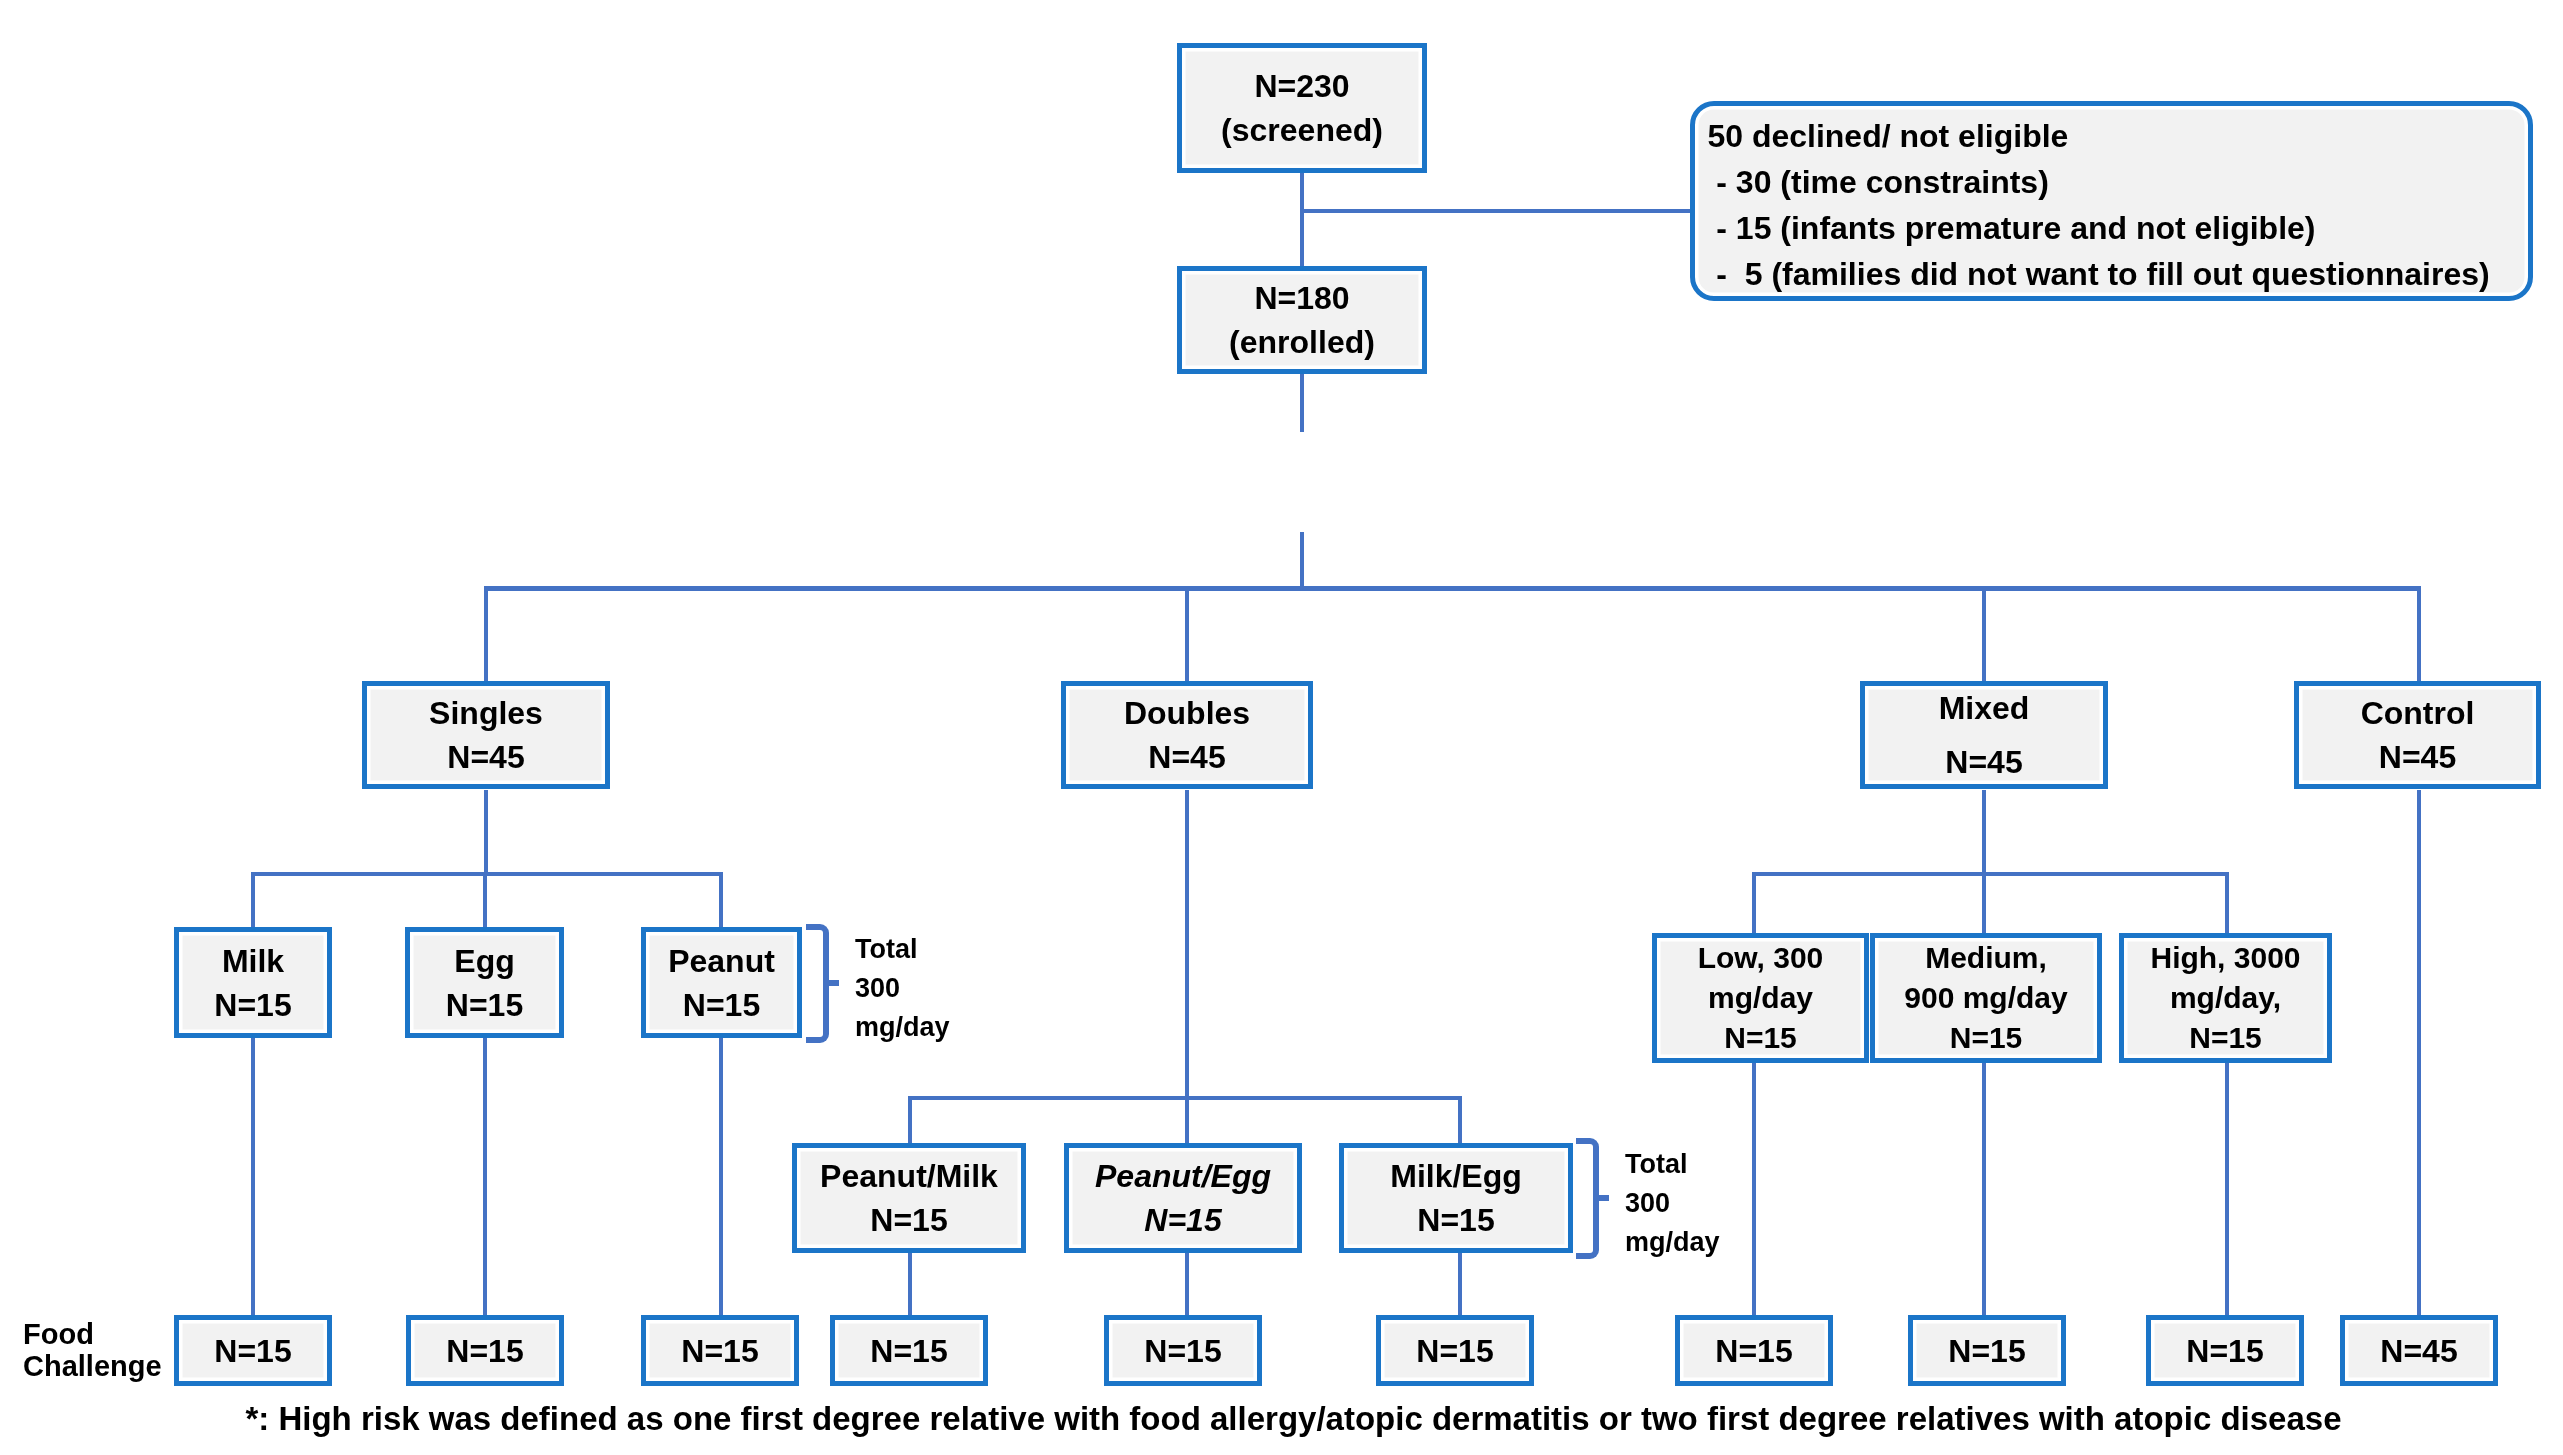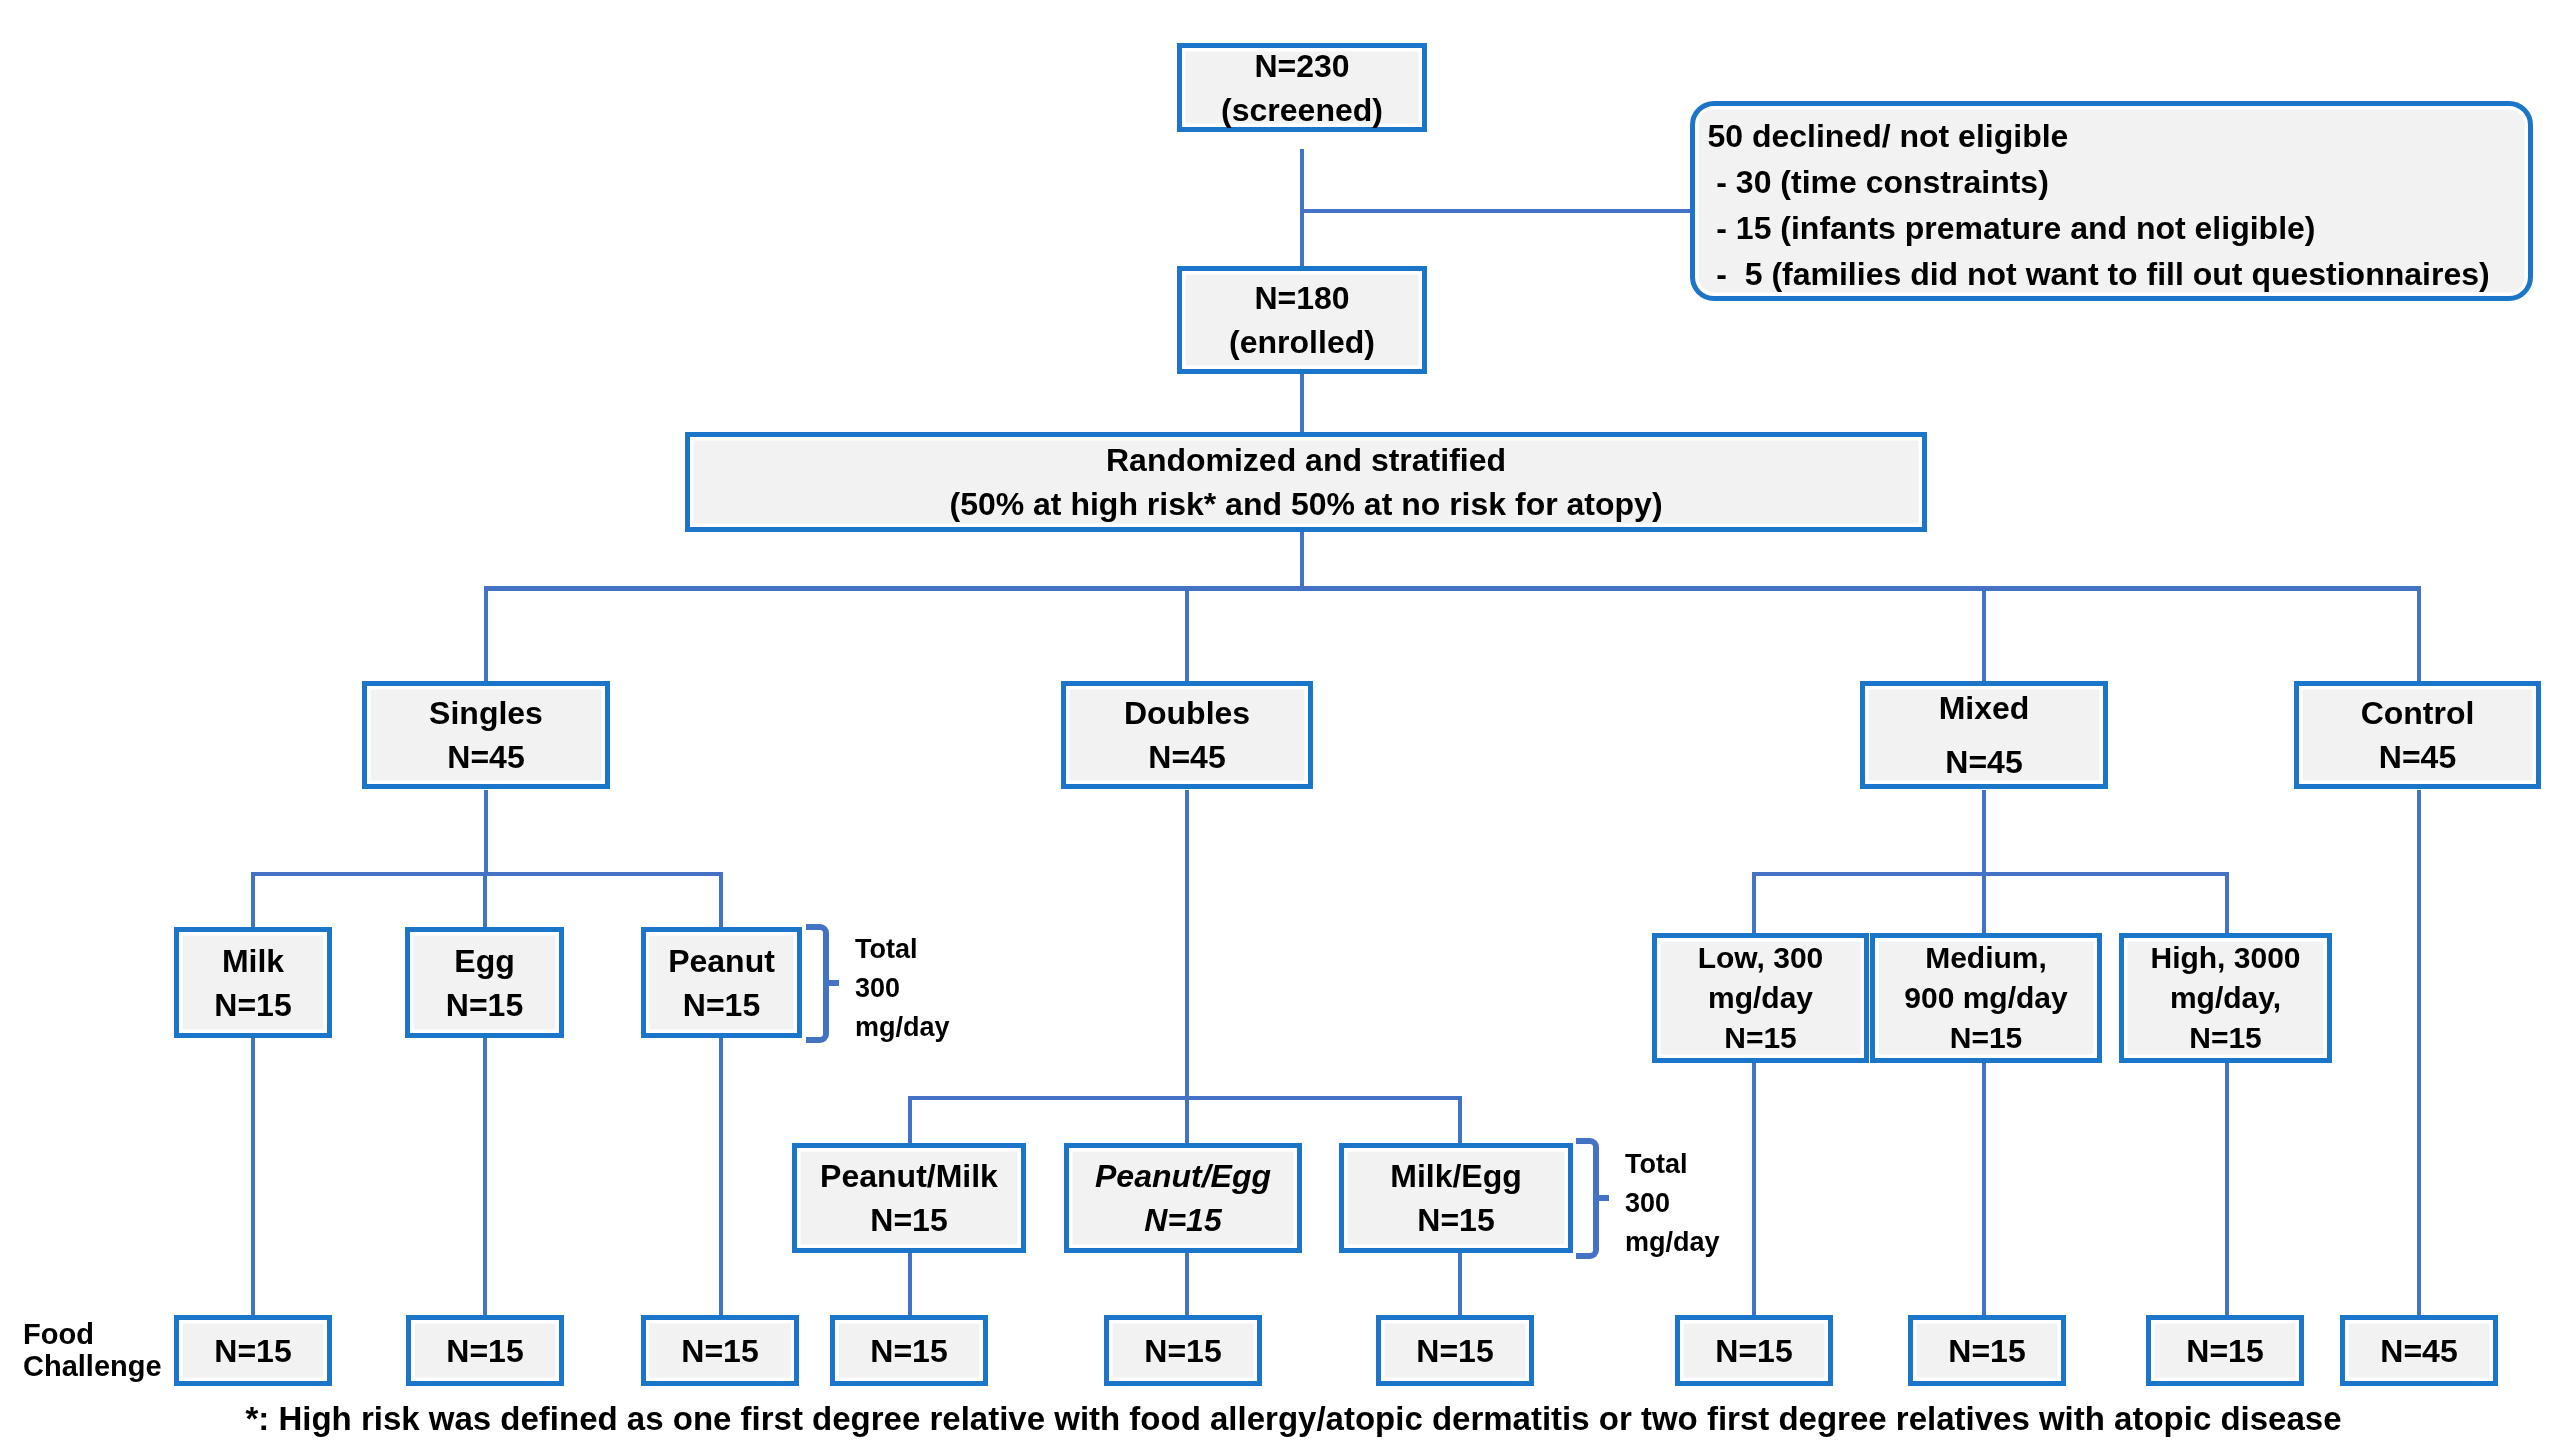--- a/index.html
+++ b/index.html
@@ -21,21 +21,21 @@
     border-radius:0 9px 9px 0;
   }
   .bracket::after{
     content:"";position:absolute;right:-16px;top:50%;margin-top:-3.5px;
     width:16px;height:6.2px;background:#4472C4;
   }
   .side-label{
     position:absolute;font-weight:700;font-size:27px;line-height:39px;text-align:left;
   }
   
-  .n-screened  {left:1177px;top:43px;  width:250px; height:89px;}
+  .n-screened  {left:1177px;top:43px;  width:250px; height:130px;}
   .n-declined  {left:1690px;top:101px; width:843px; height:200px;
                 align-items:flex-start;justify-content:flex-start;
                 text-align:left;padding:7px 12.4px;line-height:46px;border-radius:24px;}
   .n-declined span{white-space:pre;}
   .n-enrolled  {left:1177px;top:266px; width:250px; height:108px;}
   .n-randomized{left:685px; top:432px; width:1242px;height:100px;line-height:44px;}
   .n-singles   {left:362px; top:681px; width:248px; height:108px;}
   .n-doubles   {left:1061px;top:681px; width:252px; height:108px;}
   .n-mixed     {left:1860px;top:681px; width:248px; height:108px;justify-content:space-between;}
   .n-control   {left:2294px;top:681px; width:247px; height:108px;}
@@ -150,24 +150,20 @@
     <span> - 30 (time constraints)</span>
     <span> - 15 (infants premature and not eligible)</span>
     <span> -  5 (families did not want to fill out questionnaires)</span>
   </div>
 
   <div class="box n-enrolled">
     <span>N=180</span>
     <span>(enrolled)</span>
   </div>
 
-  <div class="box n-randomized">
-    <span>Randomized and stratified</span>
-    <span>(50% at high risk* and 50% at no risk for atopy)</span>
-  </div>
 
   <div class="box n-singles">
     <span>Singles</span>
     <span>N=45</span>
   </div>
   <div class="box n-doubles">
     <span>Doubles</span>
     <span>N=45</span>
   </div>
   <div class="box n-mixed">

